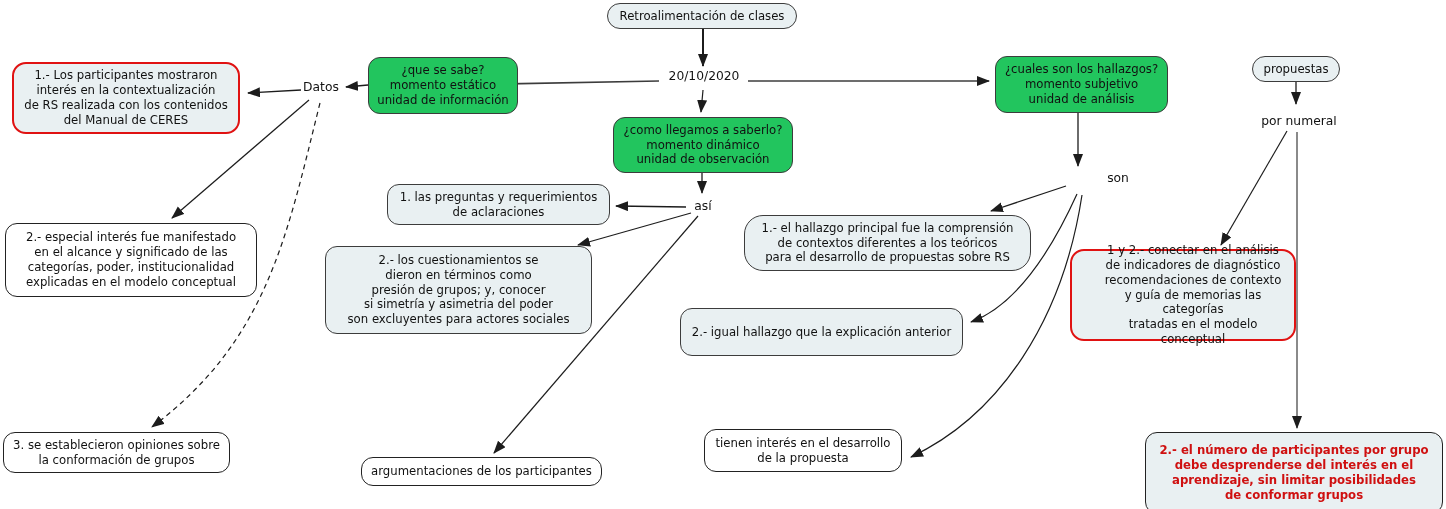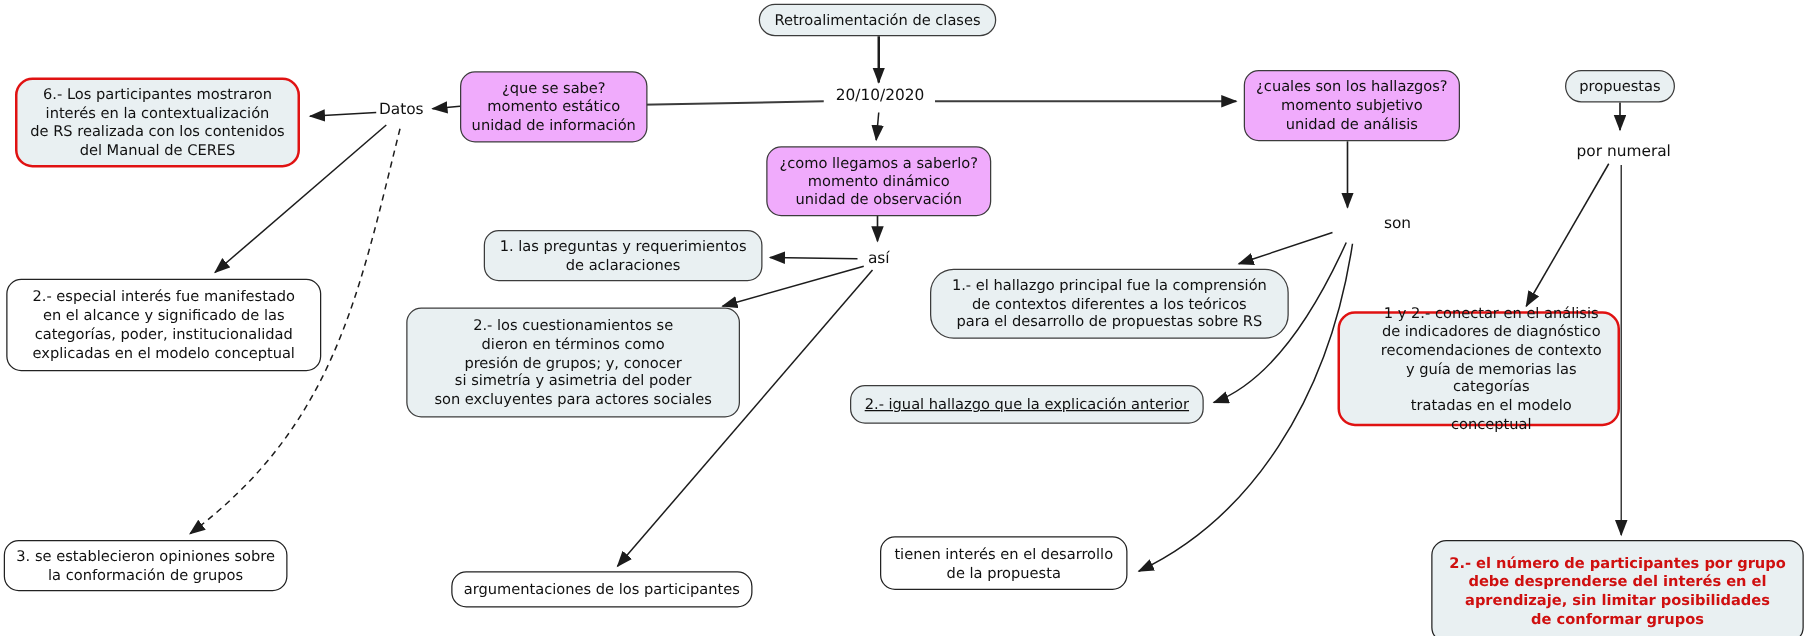--- a/index.html
+++ b/index.html
@@ -6,21 +6,21 @@
   #canvas{
     position:relative;width:1446px;height:509px;background:#ffffff;
     font-family:"DejaVu Sans","Liberation Sans",sans-serif;overflow:hidden;
   }
   #wires{position:absolute;left:0;top:0;width:1446px;height:509px;}
   .node{
     position:absolute;box-sizing:border-box;display:flex;align-items:center;justify-content:center;
     text-align:center;white-space:pre-line;border:1.5px solid #3c3c3c;border-radius:12px;
     background:#e9f0f2;color:#111;font-size:11.7px;line-height:1.28;padding:3px 6px;z-index:2;
   }
-  .node.green{background:#f0abfc;}
+  .node.green{background:#22c55e;}
   .node.white{background:#ffffff;border-color:#222;}
   .node.redborder{border:2.5px solid #e01212;border-radius:14px;}
   .node.redtext{color:#cf1010;font-weight:bold;border-color:#222;}
   .linklabel{
     position:absolute;transform:translateX(-50%);z-index:2;color:#111;
     font-size:12.3px;white-space:nowrap;background:transparent;padding:0 2px;
   }
   .linklabel.onwire{background:#ffffff;}
 </style>
 </head>
@@ -83,21 +83,21 @@
   <div class="node green" style="left:613px;top:117px;width:180px;height:56px;">¿como llegamos a saberlo?
 momento dinámico
 unidad de observación</div>
 
   <div class="node green" style="left:995px;top:56px;width:173px;height:57px;">¿cuales son los hallazgos?
 momento subjetivo
 unidad de análisis</div>
 
   <div class="node" style="left:1252px;top:56px;width:88px;height:26px;border-radius:13px;">propuestas</div>
 
-  <div class="node redborder" style="left:12px;top:62px;width:228px;height:72px;">6.- Los participantes mostraron
+  <div class="node redborder" style="left:12px;top:62px;width:228px;height:72px;">1.- Los participantes mostraron
 interés en la contextualización
 de RS realizada con los contenidos
 del Manual de CERES</div>
 
   <div class="node white" style="left:5px;top:223px;width:252px;height:74px;">2.- especial interés fue manifestado
 en el alcance y significado de las
 categorías, poder, institucionalidad
 explicadas en el modelo conceptual</div>
 
   <div class="node white" style="left:3px;top:432px;width:227px;height:41px;">3. se establecieron opiniones sobre
@@ -111,21 +111,21 @@
 presión de grupos; y, conocer
 si simetría y asimetria del poder
 son excluyentes para actores sociales</div>
 
   <div class="node white" style="left:361px;top:457px;width:241px;height:29px;">argumentaciones de los participantes</div>
 
   <div class="node" style="left:744px;top:215px;width:287px;height:56px;border-radius:19px;">1.- el hallazgo principal fue la comprensión
 de contextos diferentes a los teóricos
 para el desarrollo de propuestas sobre RS</div>
 
-  <div class="node" style="left:680px;top:308px;width:283px;height:31px;text-decoration:underline;">2.- igual hallazgo que la explicación anterior</div>
+  <div class="node" style="left:680px;top:308px;width:283px;height:48px;">2.- igual hallazgo que la explicación anterior</div>
 
   <div class="node white" style="left:704px;top:429px;width:198px;height:43px;">tienen interés en el desarrollo
 de la propuesta</div>
 
   <div class="node redborder" style="left:1070px;top:249px;width:226px;height:92px;padding-left:26px;">1 y 2.- conectar en el análisis
 de indicadores de diagnóstico
 recomendaciones de contexto
 y guía de memorias las categorías
 tratadas en el modelo conceptual</div>
 

